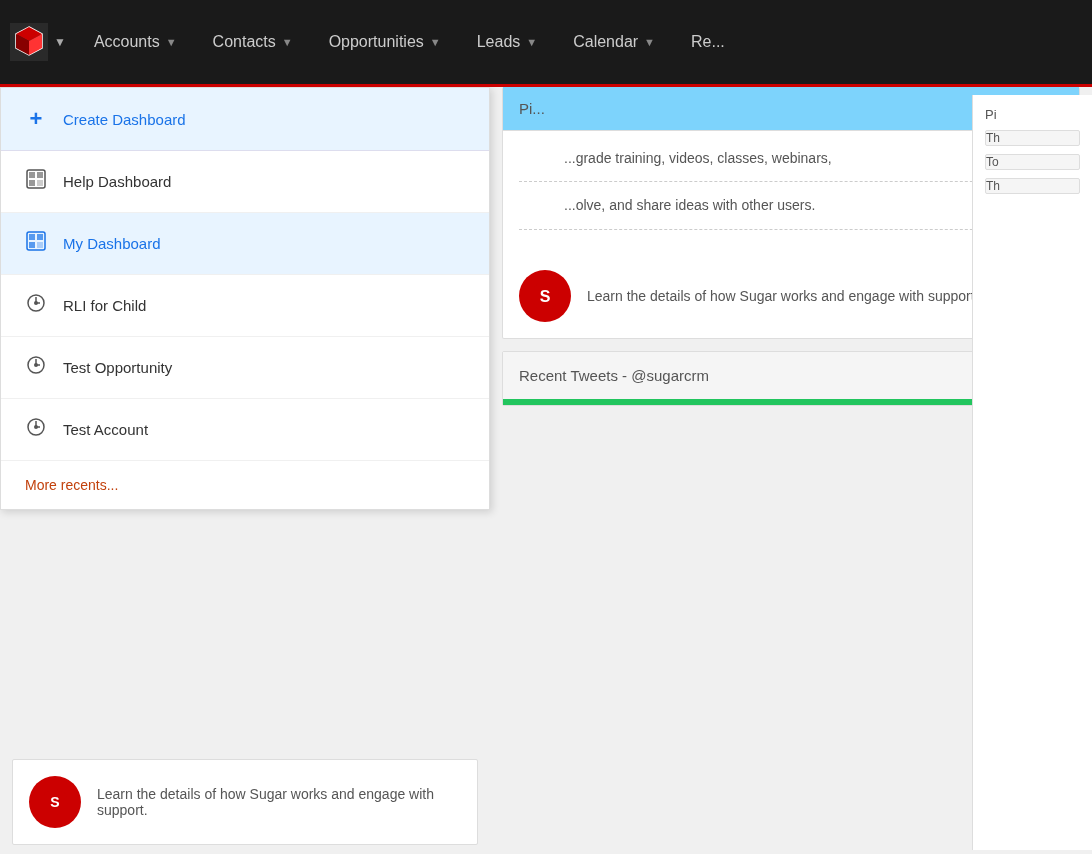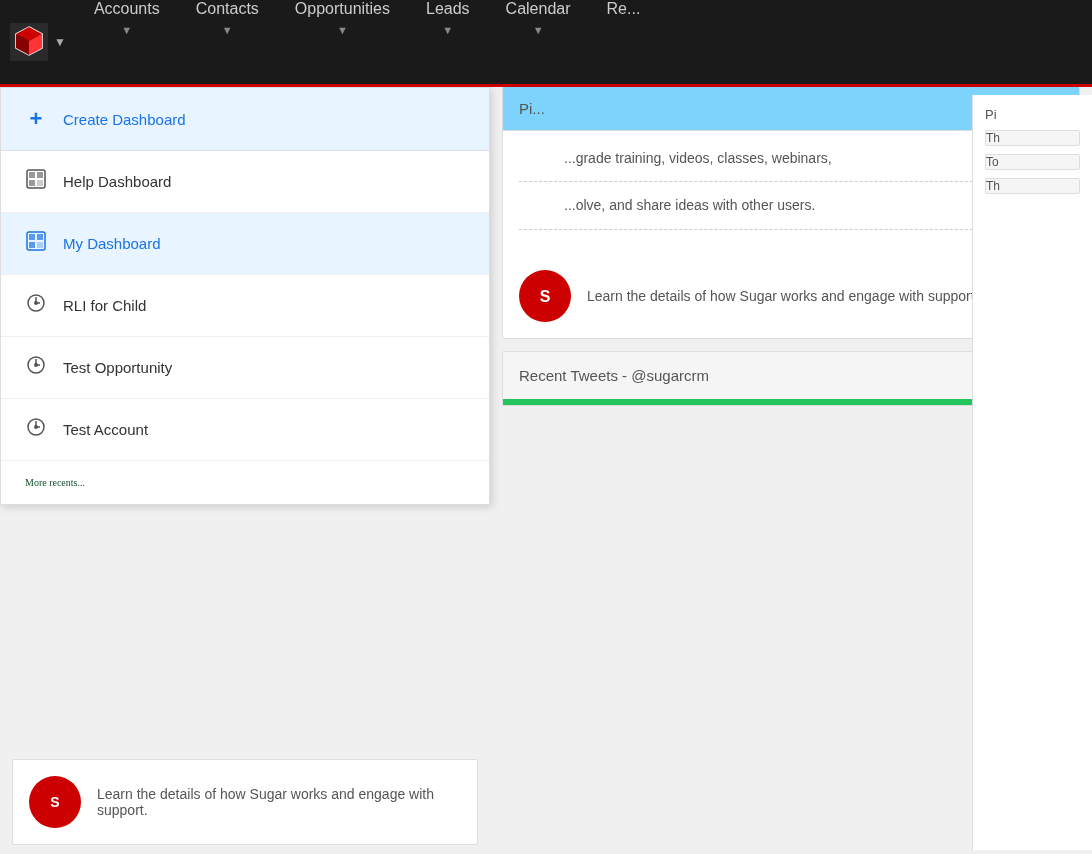--- a/index.html
+++ b/index.html
@@ -38,21 +38,20 @@
       display: flex;
       align-items: center;
       color: #ccc;
       font-size: 16px;
       font-weight: 400;
       padding: 0 18px;
       height: 100%;
       cursor: pointer;
       gap: 6px;
       white-space: nowrap;
-      flex-direction: column;
     }
 
     .nav-arrow {
       font-size: 11px;
       color: #888;
     }
 
     
     .main-content {
       display: flex;
@@ -117,24 +116,23 @@
     }
 
     .create .item-icon {
       color: #1a73e8;
       font-size: 20px;
       font-weight: bold;
     }
 
     .more-recents {
       padding: 16px 24px;
-      color: #14532d;
-      font-size: 10px;
+      color: #c2410c;
+      font-size: 14px;
       cursor: pointer;
-      font-family: Liberation Serif, serif;
     }
 
     
     .right-panel {
       flex: 1;
       padding: 0;
       background: #f0f0f0;
       position: relative;
       overflow: hidden;
     }

